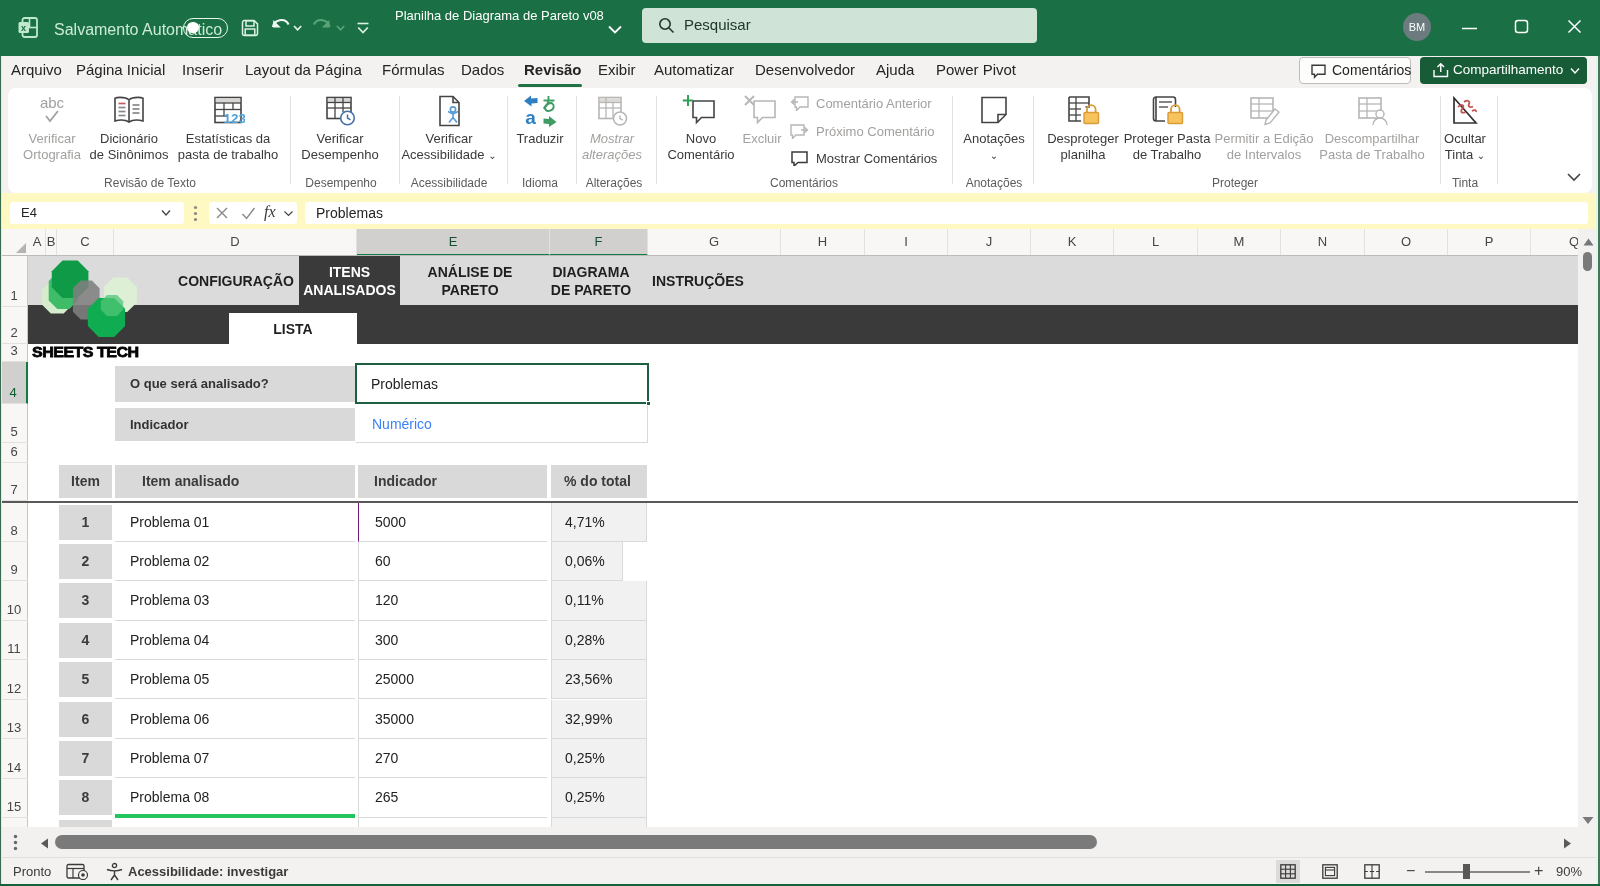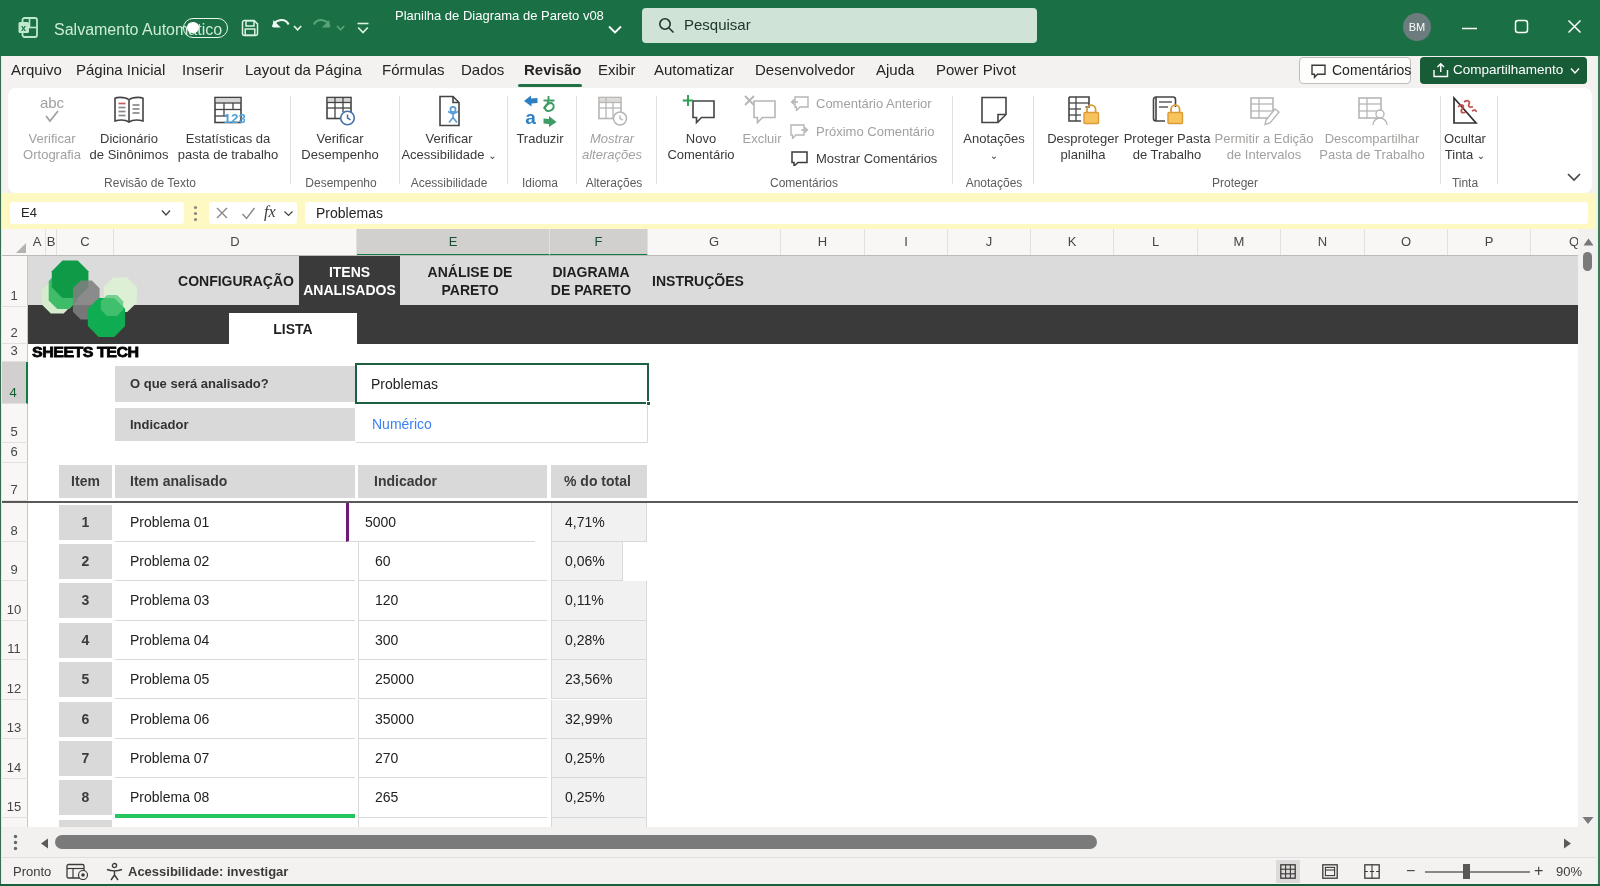--- a/index.html
+++ b/index.html
@@ -455,27 +455,27 @@
 
     <div class="formlabel" style="top:110px;height:36px;line-height:36px;padding-left:15px;">O que será analisado?</div>
     <div class="abs" id="selcell">
         <span style="position:absolute;left:14px;top:11px;font-size:14px;color:#222;">Problemas</span>
       <div style="position:absolute;right:-4px;bottom:-4px;width:5px;height:5px;background:#1F5F41;border:1px solid #fff;"></div>
     </div>
     <div class="formlabel" style="top:152px;height:33px;line-height:33px;padding-left:15px;">Indicador</div>
     <div class="formvalue" style="left:328px;top:150px;height:37px;line-height:37px;padding-left:16px;border-bottom:1px solid #D9D9D9;border-right:1px solid #D9D9D9;">Numérico</div>
 
     <div class="tc" style="left:31px;top:209px;width:53px;height:33px;line-height:33px;">Item</div>
-    <div class="tc" style="left:87px;top:209px;width:240px;height:33px;line-height:33px;text-align:left;padding-left:15px;">Item analisado</div>
+    <div class="tc" style="left:87px;top:209px;width:240px;height:33px;line-height:33px;text-align:left;padding-left:27px;">Item analisado</div>
     <div class="tc" style="left:330px;top:209px;width:189px;height:33px;line-height:33px;text-align:left;padding-left:16px;">Indicador</div>
     <div class="tc" style="left:523px;top:209px;width:96px;height:33px;line-height:33px;text-align:left;padding-left:13px;">% do total</div>
     <div class="abs" id="splitline"></div>
     <div class="tc" style="left:31px;top:248.5px;width:53px;height:35px;line-height:35px;">1</div>
     <div class="td" style="left:87px;top:246.5px;width:240px;height:39.4px;line-height:39.4px;padding-left:15px;border-bottom:1px solid #D9D9D9;">Problema 01</div>
-    <div class="td" style="left:318px;top:246.5px;width:189px;height:39.4px;line-height:39.4px;padding-left:16px;border-bottom:1px solid #D9D9D9;border-left:3px solid #701a75;">5000</div>
+    <div class="td" style="left:330px;top:246.5px;width:189px;height:39.4px;line-height:39.4px;padding-left:16px;border-bottom:1px solid #D9D9D9;border-left:1px solid #701a75;">5000</div>
     <div class="td" style="left:523px;top:246.5px;width:96px;height:39.4px;line-height:39.4px;padding-left:13px;border-bottom:1px solid #D9D9D9;border-left:1px solid #D9D9D9;border-right:1px solid #D9D9D9;background:#F1F1F1;">4,71%</div>
     <div class="tc" style="left:31px;top:287.9px;width:53px;height:35px;line-height:35px;">2</div>
     <div class="td" style="left:87px;top:285.9px;width:240px;height:39.4px;line-height:39.4px;padding-left:15px;border-bottom:1px solid #D9D9D9;">Problema 02</div>
     <div class="td" style="left:330px;top:285.9px;width:189px;height:39.4px;line-height:39.4px;padding-left:16px;border-bottom:1px solid #D9D9D9;border-left:1px solid #D9D9D9;">60</div>
     <div class="td" style="left:523px;top:285.9px;width:72px;height:39.4px;line-height:39.4px;padding-left:13px;border-bottom:1px solid #D9D9D9;border-left:1px solid #D9D9D9;border-right:1px solid #D9D9D9;background:#F1F1F1;">0,06%</div>
     <div class="tc" style="left:31px;top:327.3px;width:53px;height:35px;line-height:35px;">3</div>
     <div class="td" style="left:87px;top:325.3px;width:240px;height:39.4px;line-height:39.4px;padding-left:15px;border-bottom:1px solid #D9D9D9;">Problema 03</div>
     <div class="td" style="left:330px;top:325.3px;width:189px;height:39.4px;line-height:39.4px;padding-left:16px;border-bottom:1px solid #D9D9D9;border-left:1px solid #D9D9D9;">120</div>
     <div class="td" style="left:523px;top:325.3px;width:96px;height:39.4px;line-height:39.4px;padding-left:13px;border-bottom:1px solid #D9D9D9;border-left:1px solid #D9D9D9;border-right:1px solid #D9D9D9;background:#F1F1F1;">0,11%</div>
     <div class="tc" style="left:31px;top:366.7px;width:53px;height:35px;line-height:35px;">4</div>

